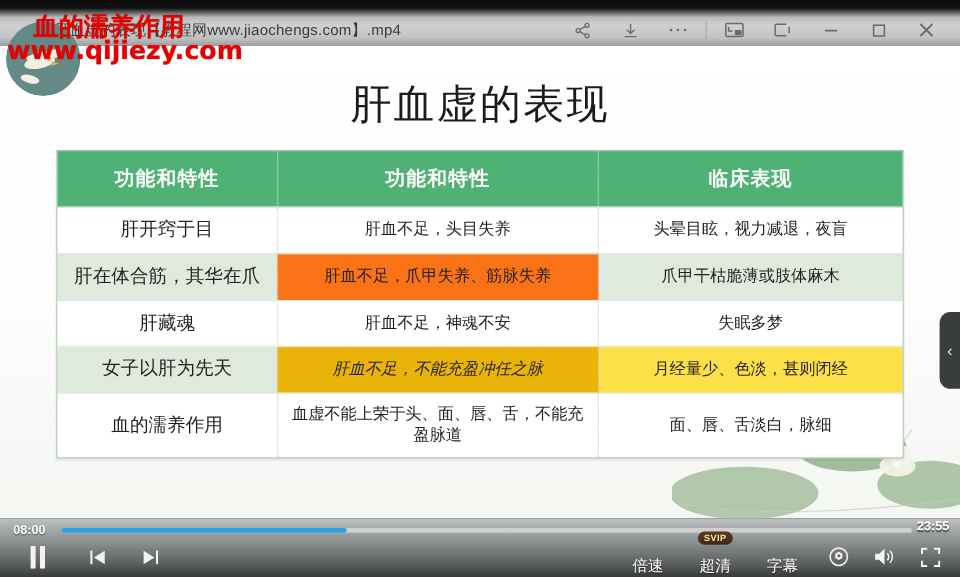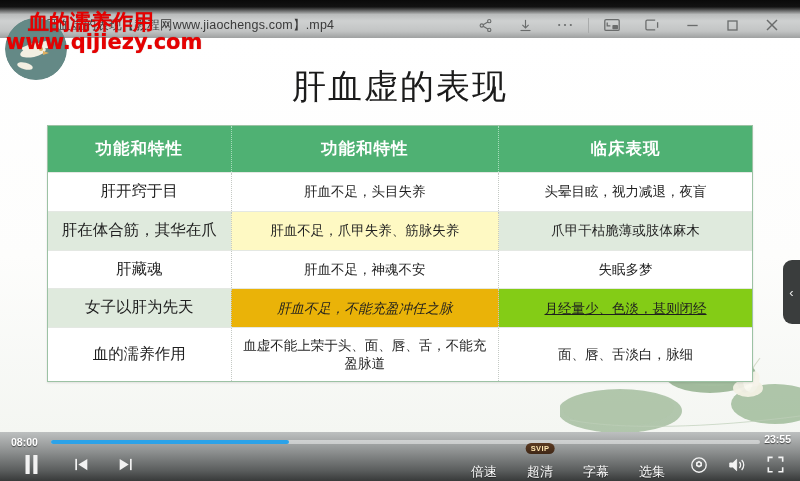--- a/index.html
+++ b/index.html
@@ -388,32 +388,32 @@
           </tr>
         </thead>
         <tbody>
           <tr class="odd">
             <td class="col-a">肝开窍于目</td>
             <td class="col-b">肝血不足，头目失养</td>
             <td class="col-c">头晕目眩，视力减退，夜盲</td>
           </tr>
           <tr class="even">
             <td class="col-a" style="background: rgb(223, 234, 221);">肝在体合筋，其华在爪</td>
-            <td class="col-b" style="background: #fef9c3;">肝血不足，爪甲失养、筋脉失养</td>
+            <td class="col-b" style="background: #f97316;">肝血不足，爪甲失养、筋脉失养</td>
             <td class="col-c" style="background: rgb(223, 234, 221);">爪甲干枯脆薄或肢体麻木</td>
           </tr>
           <tr class="odd">
             <td class="col-a">肝藏魂</td>
             <td class="col-b">肝血不足，神魂不安</td>
             <td class="col-c">失眠多梦</td>
           </tr>
           <tr class="even">
             <td class="col-a" style="background: rgb(223, 234, 221);">女子以肝为先天</td>
             <td class="col-b" style="background: #eab308; font-style: italic;">肝血不足，不能充盈冲任之脉</td>
-            <td class="col-c" style="background: #84cc16; text-decoration: underline;">月经量少、色淡，甚则闭经</td>
+            <td class="col-c" style="background: #fde047;">月经量少、色淡，甚则闭经</td>
           </tr>
           <tr class="odd">
             <td class="col-a">血的濡养作用</td>
             <td class="col-b">血虚不能上荣于头、面、唇、舌，不能充盈脉道</td>
             <td class="col-c">面、唇、舌淡白，脉细</td>
           </tr>
         </tbody>
       </table>
     </div>
 
@@ -489,23 +489,20 @@
 
         <div class="txt-btn">
           <span class="badge">SVIP</span>
           <span>超清</span>
         </div>
 
         <div class="txt-btn">
           <span>字幕</span>
         </div>
 
-        <div class="txt-btn">
-          <span>选集</span>
-        </div>
 
         <div class="icon-btn">
           <span>
             <svg width="18" height="18" viewBox="0 0 20 20" fill="none" stroke="currentColor" stroke-width="1.5">
               <circle cx="10" cy="10" r="8"></circle>
               <polygon points="10,5.3 13.3,7.2 13.3,11 10,12.9 6.7,11 6.7,7.2" fill="currentColor" stroke="none"></polygon>
               <circle cx="10" cy="9.1" r="1.5" fill="#6a6d6d" stroke="none"></circle>
             </svg>
           </span>
         </div>

